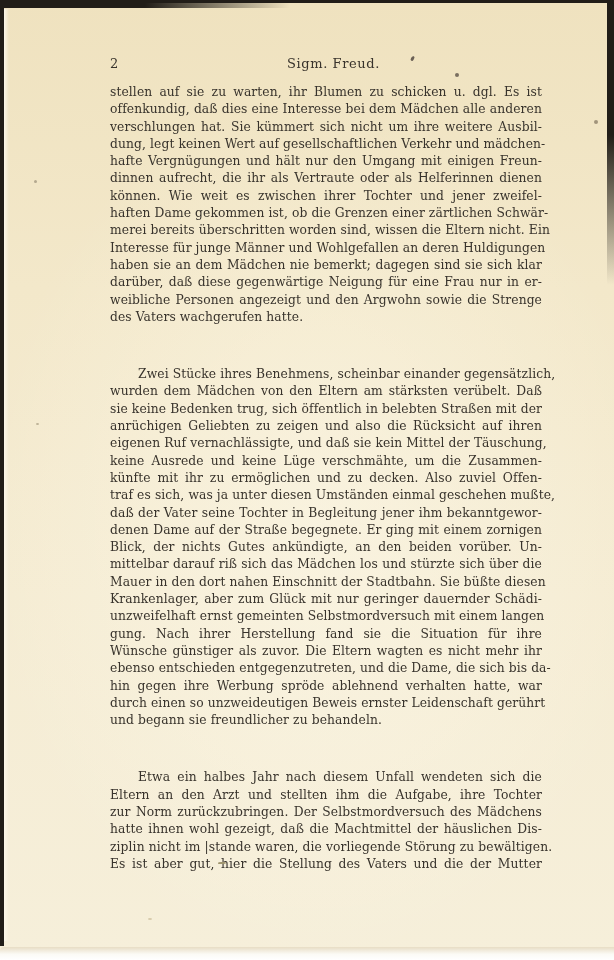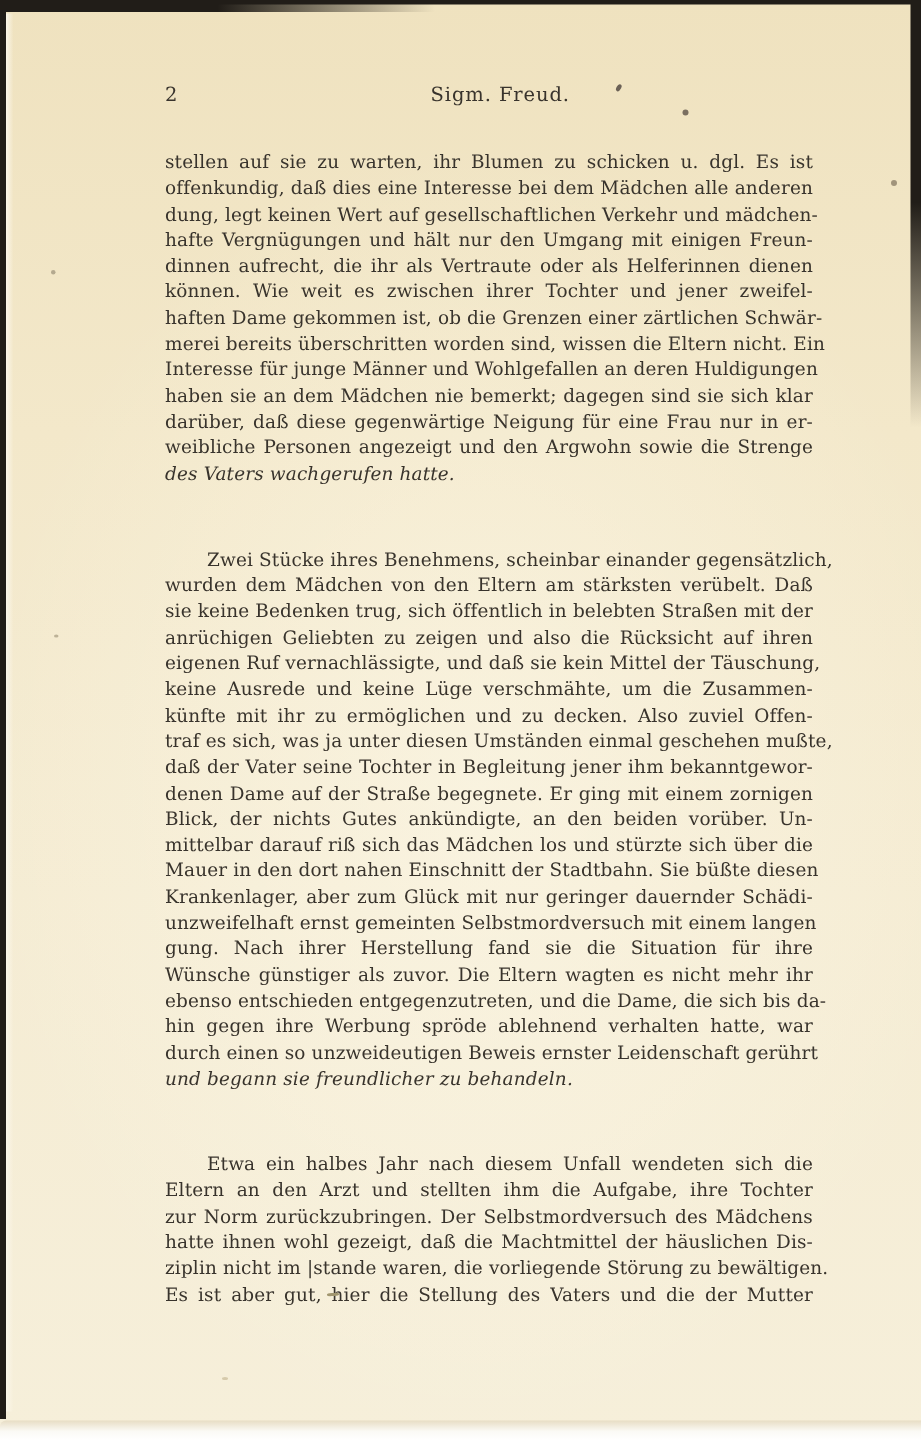--- a/index.html
+++ b/index.html
@@ -25,25 +25,25 @@
                     background: linear-gradient(to bottom, #211d18 0%, #211d18 45%, rgba(33,29,24,0) 95%); }
   .edge-bottom    { bottom: 0; left: 0; width: 100%; height: 13px;
                     background: linear-gradient(to bottom, rgba(230,219,194,0.9), #fbfaf5 55%, #ffffff);
                     border-top-left-radius: 4px; }
   
   .header { position: absolute; top: 56px; left: 110px; width: 432px; height: 20px;
             font-size: 13px; letter-spacing: 0.6px; }
   .pagenum { position: absolute; left: 0; top: 0; }
   .running { position: absolute; left: 15px; right: 0; text-align: center; }
   
-  .text-block { position: absolute; top: 100px; left: 110px; width: 432px;
+  .text-block { position: absolute; top: 84px; left: 110px; width: 432px;
                 font-size: 12.3px; line-height: 17.3px; letter-spacing: 0.1px; }
   .para { margin: 0; }
   .line { text-align: justify; text-align-last: justify; white-space: nowrap; }
-  .line.last { text-align-last: left; font-style: italic; }
+  .line.last { text-align-last: left; }
   .para.indent .line:first-child { text-indent: 28px; margin-top: 40px; }
   
   .speck { position: absolute; pointer-events: none; border-radius: 50%; }
   .speck-comma { left: 411px; top: 56px; width: 3px; height: 5px; background: #6b6156;
                  border-radius: 60% 40% 50% 50%; transform: rotate(28deg); }
   .speck-dot1  { left: 455px; top: 73px; width: 4px; height: 4px; background: #7a6f60; }
   .speck-dot2  { left: 594px; top: 120px; width: 4px; height: 4px; background: #8d7f69; opacity: .8; }
   .speck-dot3  { left: 34px;  top: 180px; width: 3px; height: 3px; background: #b4a98f; }
   .speck-dot4  { left: 36px;  top: 423px; width: 3px; height: 2px; background: #bdb297; }
   .speck-dash  { left: 218px; top: 862px; width: 8px; height: 2px; background: #a1966f;
@@ -64,20 +64,21 @@
 
   <div class="header">
     <span class="pagenum">2</span>
     <span class="running">Sigm. Freud.</span>
   </div>
 
   <div class="text-block" id="text-block">
       <div class="para">
         <div class="line">stellen auf sie zu warten, ihr Blumen zu schicken u. dgl. Es ist</div>
         <div class="line">offenkundig, daß dies eine Interesse bei dem Mädchen alle anderen</div>
+        <div class="line">verschlungen hat. Sie kümmert sich nicht um ihre weitere Ausbil-</div>
         <div class="line">dung, legt keinen Wert auf gesellschaftlichen Verkehr und mädchen-</div>
         <div class="line">hafte Vergnügungen und hält nur den Umgang mit einigen Freun-</div>
         <div class="line">dinnen aufrecht, die ihr als Vertraute oder als Helferinnen dienen</div>
         <div class="line">können. Wie weit es zwischen ihrer Tochter und jener zweifel-</div>
         <div class="line">haften Dame gekommen ist, ob die Grenzen einer zärtlichen Schwär-</div>
         <div class="line">merei bereits überschritten worden sind, wissen die Eltern nicht. Ein</div>
         <div class="line">Interesse für junge Männer und Wohlgefallen an deren Huldigungen</div>
         <div class="line">haben sie an dem Mädchen nie bemerkt; dagegen sind sie sich klar</div>
         <div class="line">darüber, daß diese gegenwärtige Neigung für eine Frau nur in er-</div>
         <div class="line">weibliche Personen angezeigt und den Argwohn sowie die Strenge</div>

